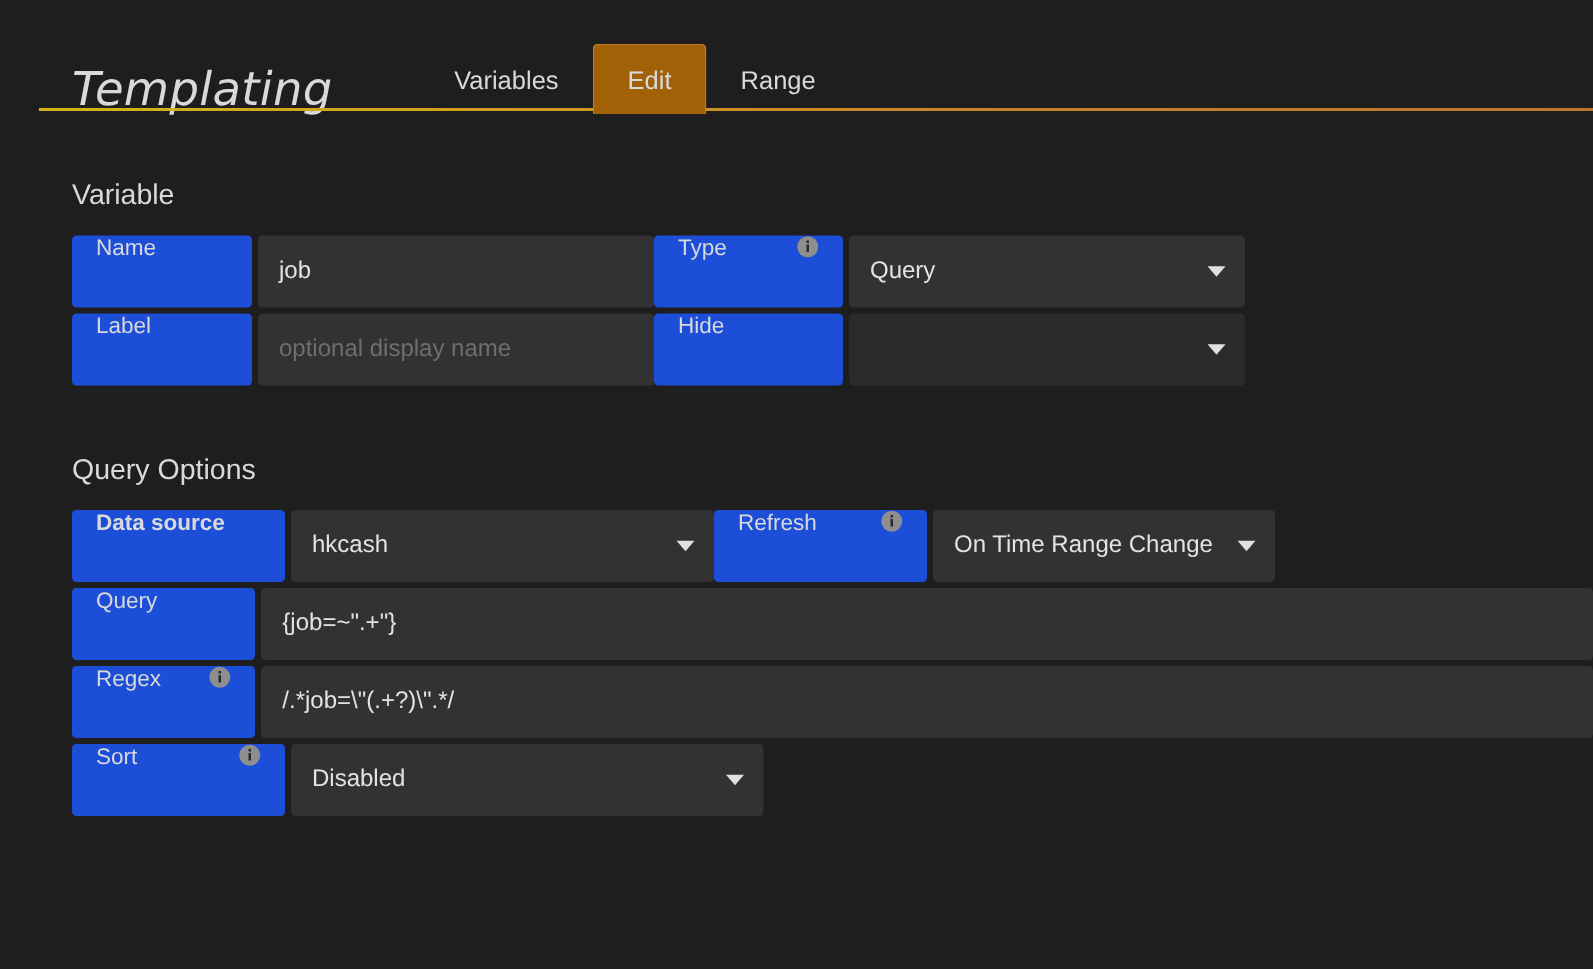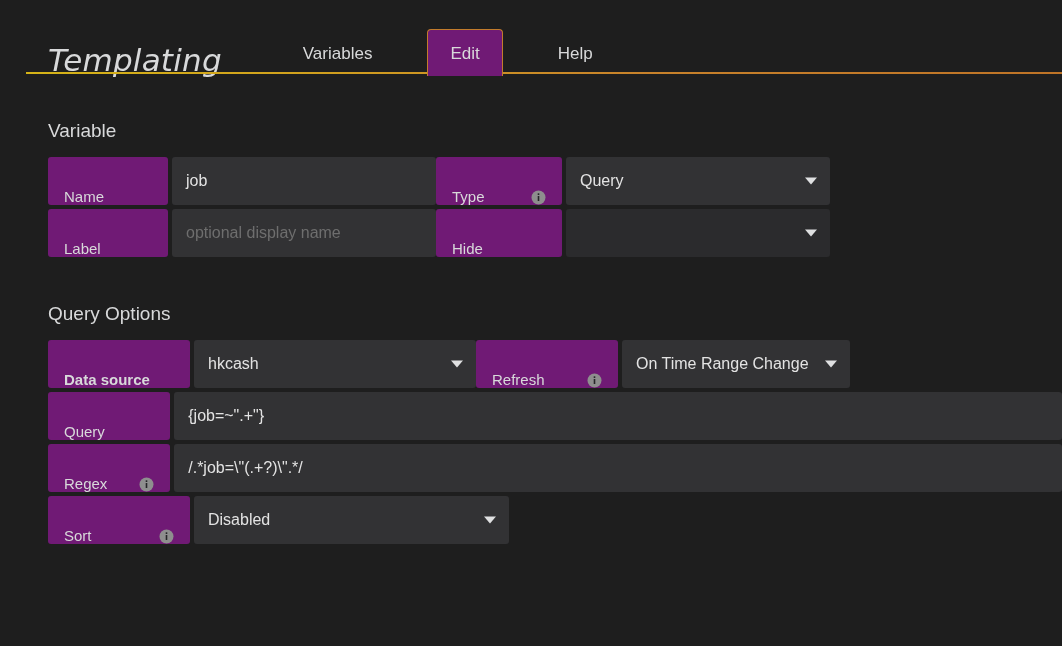--- a/index.html
+++ b/index.html
@@ -50,42 +50,41 @@
     line-height: 1;
     margin: 27px 0 0 22px;
     white-space: nowrap;
     letter-spacing: 0.2px;
   }
   .tabs {
     display: flex;
     align-items: flex-end;
     height: 74px;
     margin-left: 58px;
-    gap: 32px;
   }
   .tab {
     position: relative;
     font-size: 17px;
     color: #d8d9da;
     padding: 0 22px;
     height: 47px;
     line-height: 47px;
     box-sizing: border-box;
     background: transparent;
     border: 1px solid transparent;
     border-bottom: none;
     white-space: nowrap;
     cursor: pointer;
   }
   .tab.active {
     border: 1px solid #c27c2c;
     border-bottom: none;
     border-top-left-radius: 4px;
     border-top-right-radius: 4px;
-    background: #701a75;
+    background: #a16207;
     z-index: 3;
   }
   .tab.active::after {
     content: "";
     position: absolute;
     left: 0;
     right: 0;
     bottom: -3px;
     height: 3px;
     background: #1e1e1e;
@@ -107,24 +106,24 @@
 
   .rows { margin-top: 15px; }
   .row {
     display: flex;
     align-items: stretch;
     height: 48px;
     margin-bottom: 4px;
   }
 
   .cell-label {
-    background: #701a75;
+    background: #1d4ed8;
     border-radius: 3px;
     display: flex;
-    align-items: flex-end;
+    align-items: flex-start;
     justify-content: flex-start;
     padding: 0 16px;
     box-sizing: border-box;
     font-size: 15px;
     color: #d8d9da;
     white-space: nowrap;
   }
   .cell-label .lbl-text { flex: 0 0 auto; }
   .cell-label .info-icon { margin-left: auto; padding-left: 14px; display: flex; align-items: center; }
 
@@ -184,21 +183,21 @@
 <body>
 
 <div id="page">
 
   <div class="header">
     <div class="title">Templating</div>
 
     <div class="tabs">
       <div class="tab">Variables</div>
       <div class="tab active">Edit</div>
-      <div class="tab">Help</div>
+      <div class="tab">Range</div>
     </div>
 
     <div class="header-underline"></div>
   </div>
 
   <div class="content">
 
     <div class="section-variable">
       <div class="section-title">Variable</div>
 

